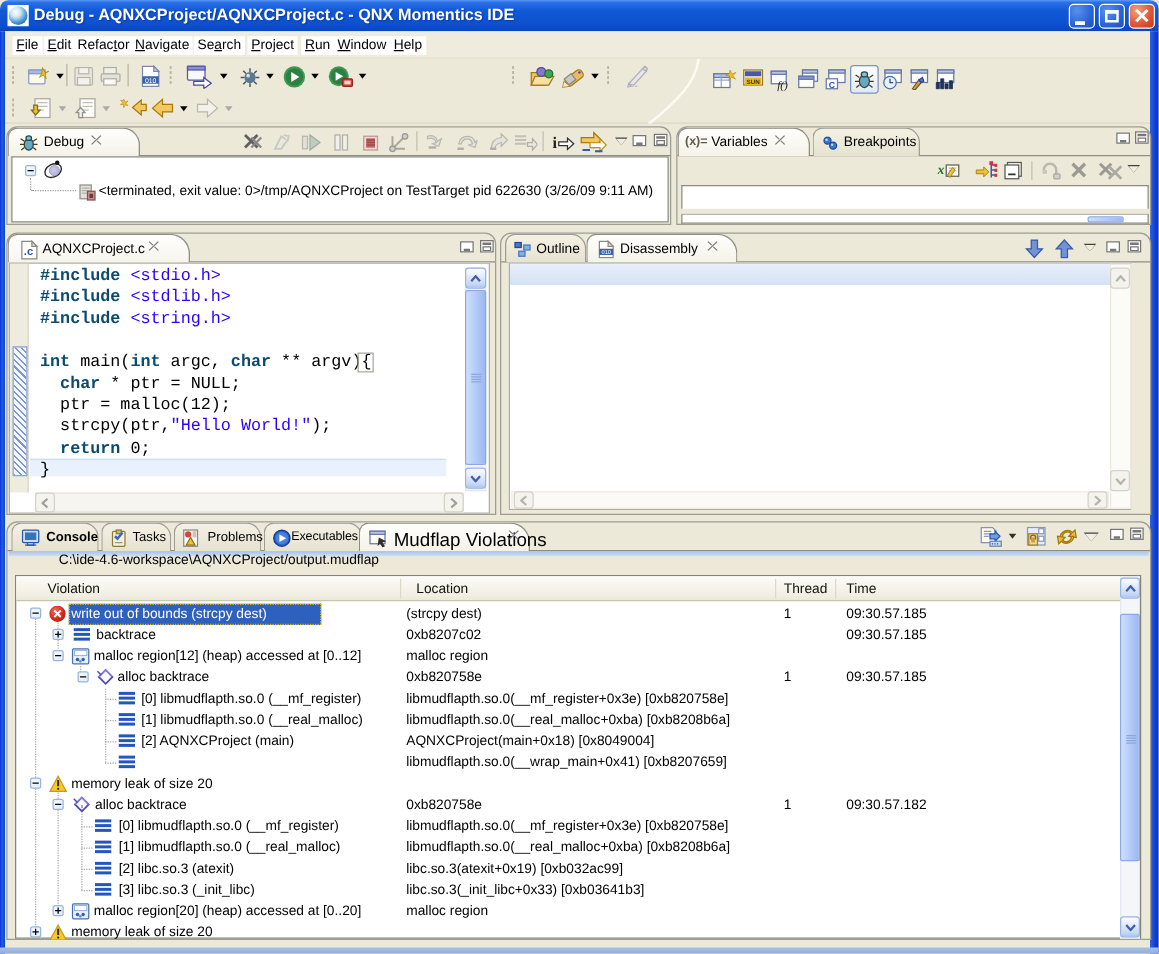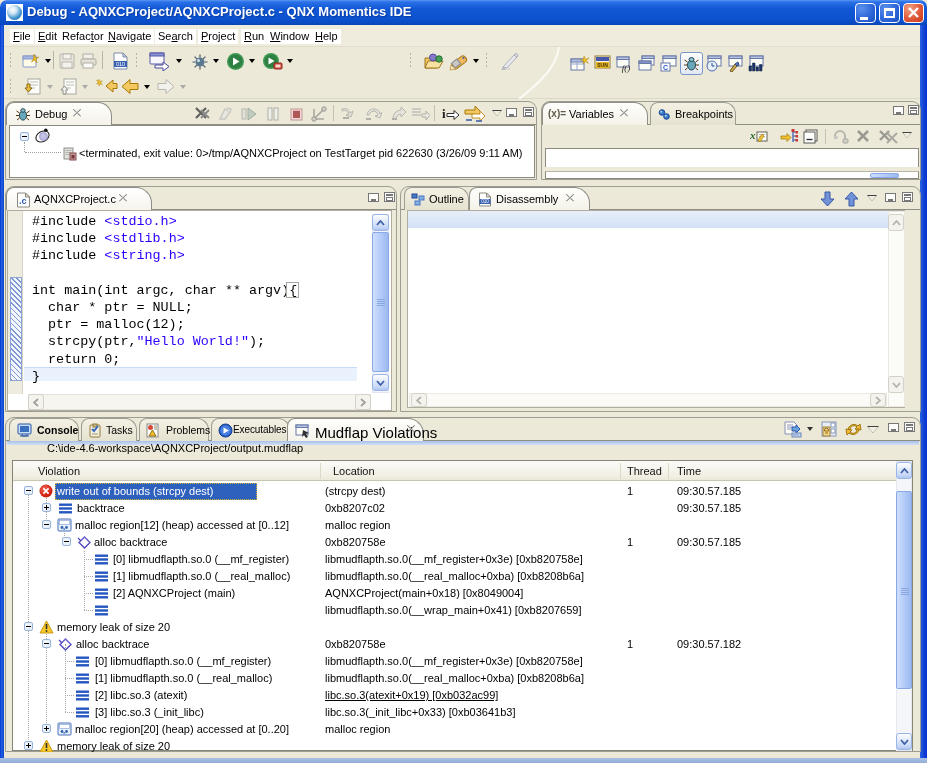--- a/index.html
+++ b/index.html
@@ -38,21 +38,21 @@
 .vmin i,.vmax i{display:block;background:#777;}
 .closex{color:#777;font-size:10px;font-weight:bold;transform:scaleY(0.95);}
 
 .sbtrack{position:absolute;background:#f6f6f2;border:1px solid #dcdcd4;}
 .sbbtn{position:absolute;background:linear-gradient(#fdfdfd,#c8d8f8 80%,#b0c4ec);border:1px solid #98b4e8;border-radius:3px;display:flex;align-items:center;justify-content:center;}
 .sbthumb{position:absolute;background:linear-gradient(90deg,#cfdffc,#b4ccf8 50%,#9cb8f0);border:1px solid #88a8e8;border-radius:2px;}
 .sbbtn svg,.sbbtn span{display:block;}
 .sbbtng{background:#f4f3ee;border:1px solid #d4d2c6;}
 
 .code{font-family:"Liberation Mono",monospace;font-size:13.4px;font-weight:normal;white-space:pre;line-height:17.2px;color:#000;}
-.kw{color:#000000;font-weight:normal;}
+.kw{color:#0c4a6e;font-weight:bold;}
 .str{color:#2a00ff;}
 
 .exp{position:absolute;width:9px;height:9px;border:1px solid #98b4dc;border-radius:2px;background:linear-gradient(135deg,#ffffff,#dce8f8);box-shadow:0 0 0 1px #e8f0fa inset;}
 .exp i{position:absolute;left:1px;top:3px;width:5px;height:1px;background:#000;}
 .exp.plus b{position:absolute;left:3px;top:1px;width:1px;height:5px;background:#000;}
 .trow{position:absolute;height:17px;font-size:11px;white-space:nowrap;color:#000;}
 </style></head>
 <body>
 <div id="titlebar" class="abs"></div>
 <div id="frameL" class="abs"></div>
@@ -780,21 +780,21 @@
         <span class="trow" style="left:312px;top:190px;">libmudflapth.so.0(__real_malloc+0xba) [0xb8208b6a]</span>
         <div class="abs" style="left:52px;top:213px;width:9px;height:1px;border-top:1px dotted #a8a8a8;"></div>
         <span class="abs" style="left:62px;top:206px;"><svg width="15" height="13" viewBox="0 0 15 13">
             <g fill="#2456c0">
               <rect x="1" y="1.5" width="13" height="2.4"></rect>
               <rect x="1" y="5.3" width="13" height="2.4"></rect>
               <rect x="1" y="9.1" width="13" height="2.4"></rect>
             </g>
           </svg></span>
         <span class="trow" style="left:82px;top:207px;">[2] libc.so.3 (atexit)</span>
-        <span class="trow" style="left:312px;top:207px;text-decoration:underline;">libc.so.3(atexit+0x19) [0xb032ac99]</span>
+        <span class="trow" style="left:312px;top:207px;">libc.so.3(atexit+0x19) [0xb032ac99]</span>
         <div class="abs" style="left:52px;top:230px;width:9px;height:1px;border-top:1px dotted #a8a8a8;"></div>
         <span class="abs" style="left:62px;top:223px;"><svg width="15" height="13" viewBox="0 0 15 13">
             <g fill="#2456c0">
               <rect x="1" y="1.5" width="13" height="2.4"></rect>
               <rect x="1" y="5.3" width="13" height="2.4"></rect>
               <rect x="1" y="9.1" width="13" height="2.4"></rect>
             </g>
           </svg></span>
         <span class="trow" style="left:82px;top:224px;">[3] libc.so.3 (_init_libc)</span>
         <span class="trow" style="left:312px;top:224px;">libc.so.3(_init_libc+0x33) [0xb03641b3]</span>

